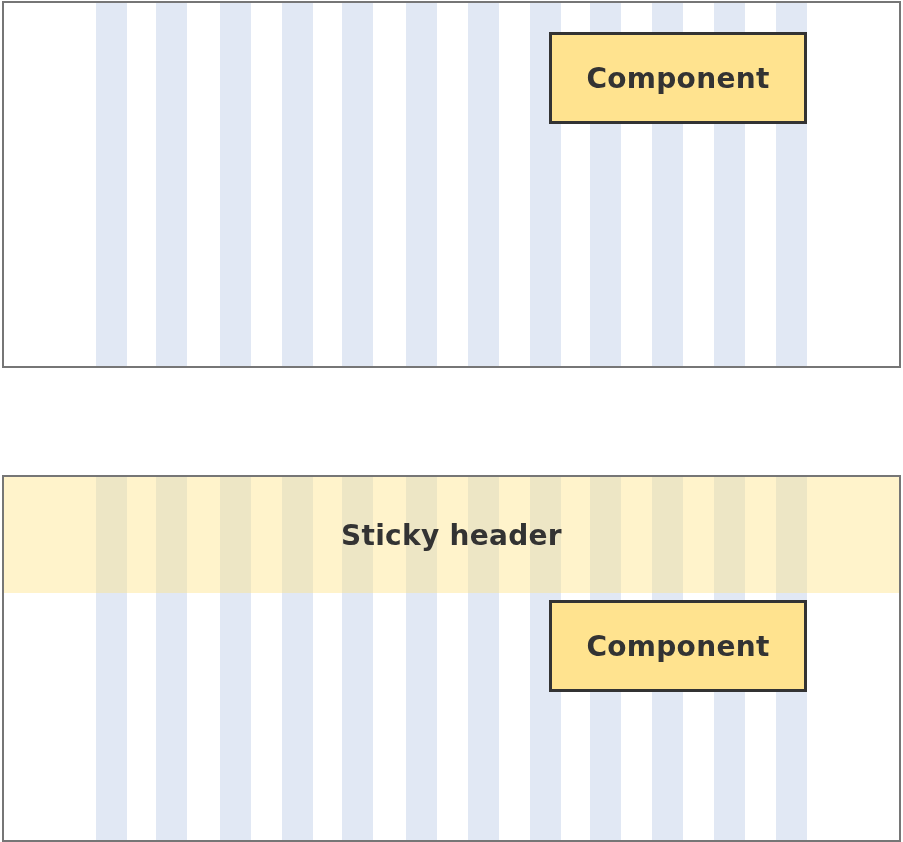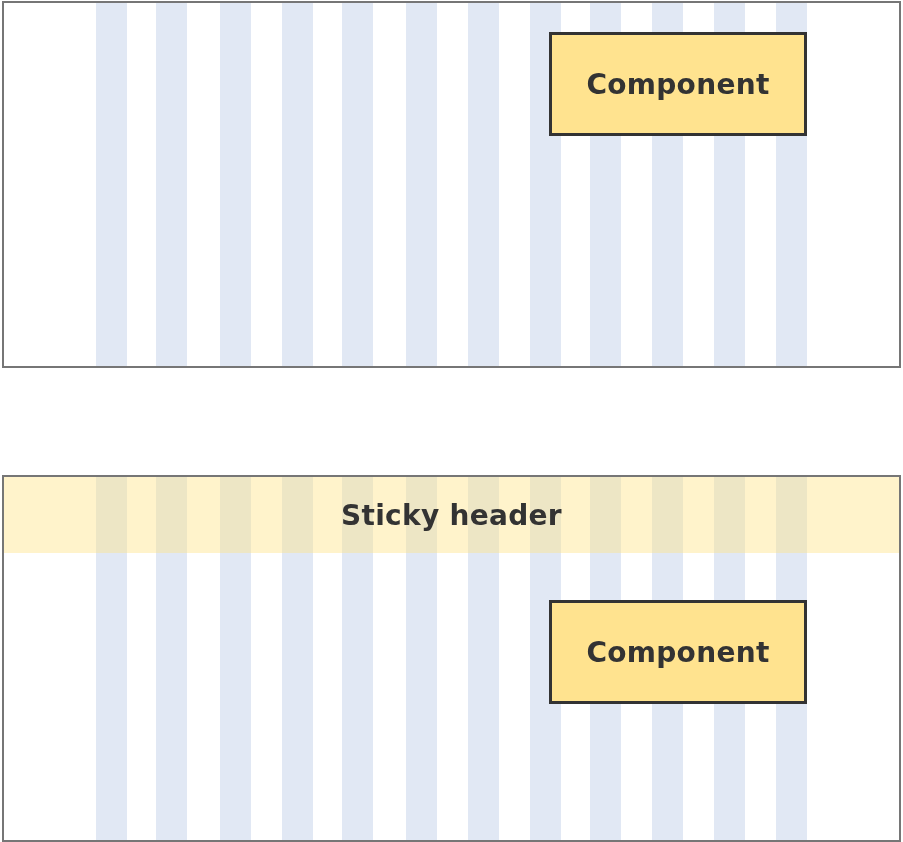--- a/index.html
+++ b/index.html
@@ -3,26 +3,26 @@
   <meta charset="utf-8">
   <style>
     html, body { margin: 0; padding: 0; background: #ffffff; }
     body { width: 903px; height: 842px; position: relative; overflow: hidden;
            font-family: "DejaVu Sans", sans-serif; }
     .frame { position: absolute; left: 2px; width: 899px; box-sizing: border-box;
              border: 2px solid #767676; background: #ffffff; overflow: hidden; }
     #frame-top { top: 1px; height: 367px; }
     #frame-bottom { top: 475px; height: 367px; }
     .col { position: absolute; top: 0; bottom: 0; width: 31px; background: #e1e8f4; }
-    .sticky { position: absolute; left: 0; right: 0; top: 0; height: 76px;
+    .sticky { position: absolute; left: 0; right: 0; top: 0; height: 116px;
               background: rgba(255, 226, 130, 0.42); z-index: 2;
               display: flex; align-items: center; justify-content: center; }
     .sticky-label { font-size: 28px; font-weight: 600; color: #333333;
                     letter-spacing: 0.3px; position: relative; left: 0; }
-    .component { position: absolute; left: 545px; width: 258px; height: 104px;
+    .component { position: absolute; left: 545px; width: 258px; height: 92px;
                  box-sizing: border-box; border: 3px solid #333333; background: #ffe38f;
                  display: flex; align-items: center; justify-content: center; z-index: 3; }
     #frame-top .component { top: 29px; }
     #frame-bottom .component { top: 123px; }
     .component-label { font-size: 28px; font-weight: 600; color: #333333; letter-spacing: 0.3px; }
   </style>
 </head>
 <body>
 
 <div class="frame" id="frame-top">

